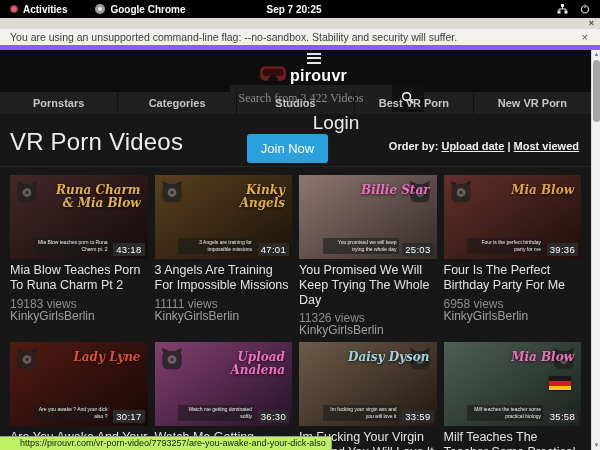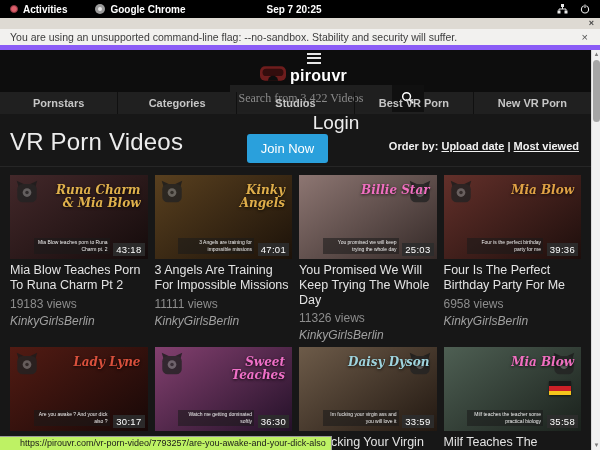--- a/index.html
+++ b/index.html
@@ -69,21 +69,21 @@
   .mask-ico.tl { top:4px; left:4px; }
   .mask-ico.tr { top:4px; right:4px; }
   .overlay-name { position:absolute; top:9px; right:7px; max-width:62%; font-family:"DejaVu Serif", serif; font-style:italic; font-weight:bold; font-size:12px; line-height:1.1; text-align:right; text-shadow:0 1px 3px rgba(0,0,0,.8); }
   .thumb-caption { position:absolute; right:38px; bottom:5px; max-width:55%; font-size:5px; line-height:1.4; color:#efefef; text-align:right; background:rgba(25,25,25,.55); padding:1px 2px; }
   .duration { position:absolute; right:3px; bottom:3px; background:rgba(45,45,45,.92); color:#fff; font-size:9.5px; padding:1px 3px; letter-spacing:.3px; }
   .flag-de { position:absolute; right:10px; top:34px; width:22px; height:14px; box-shadow:0 1px 2px rgba(0,0,0,.6); }
   .flag-de i { display:block; height:33.3%; }
   .flag-de i:nth-child(1){ background:#1a1a1a; } .flag-de i:nth-child(2){ background:#cc2027; } .flag-de i:nth-child(3){ background:#f4c51c; }
   .vtitle { margin-top:4px; color:#e3e3e3; font-size:12.5px; line-height:1.18; }
   .views { margin-top:5px; color:#8d8d8d; font-size:12px; line-height:12px; }
-  .studio { margin-top:5px; color:#a0a0a0; font-size:12px; line-height:12px;font-style:italic; }
+  .studio { color:#a0a0a0; font-size:12px; line-height:12px; }
 
   
   .statusbar { position:absolute; left:0; bottom:0; background:#bef264; border:1px solid #9a9a9a; border-left:none; border-bottom:none; color:#1a1a1a; font-size:9px; padding:1px 5px 2px 20px; white-space:nowrap; }
 </style>
 </head>
 <body>
 
 <div class="gnome-bar">
   <div class="gb-left">
     <div class="activities">
@@ -281,21 +281,21 @@
     <div class="thumb" style="background: linear-gradient(145deg, rgb(131, 64, 111) 0%, rgb(36, 17, 41) 100%);">
       <span class="mask-ico tl">
         <svg width="26" height="26" viewBox="0 0 24 24">
                 <path d="M4.5 8 L2.5 1.5 L10 5 Z" fill="#1c1c1c"></path>
                 <path d="M19.5 8 L21.5 1.5 L14 5 Z" fill="#1c1c1c"></path>
                 <rect x="3" y="4.5" width="18" height="17" rx="5" fill="#232323"></rect>
                 <circle cx="12" cy="12.5" r="4" fill="#6e6e6e"></circle>
                 <circle cx="12" cy="12.5" r="1.6" fill="#2d2d2d"></circle>
               </svg>
       </span>
-      <div class="overlay-name" style="color: rgb(240, 112, 200);">Sweet Teaches</div>
+      <div class="overlay-name" style="color: rgb(240, 112, 200);">Upload Analena</div>
 
       <div class="thumb-caption">Watch me getting dominated softly</div>
       <div class="duration">36:30</div>
     </div>
     <div class="vtitle">Watch Me Getting Dominated Softly</div>
 
   </div>
         <div class="card">
     <div class="thumb" style="background: linear-gradient(145deg, rgb(109, 91, 73) 0%, rgb(34, 24, 17) 100%);">
       <span class="mask-ico tr">

